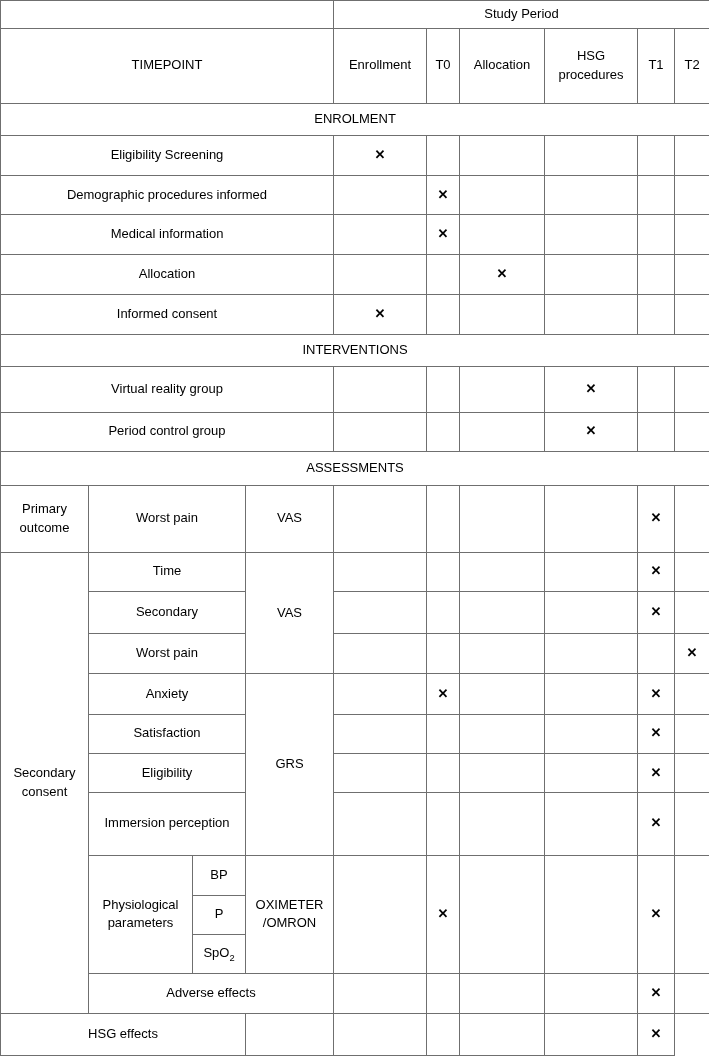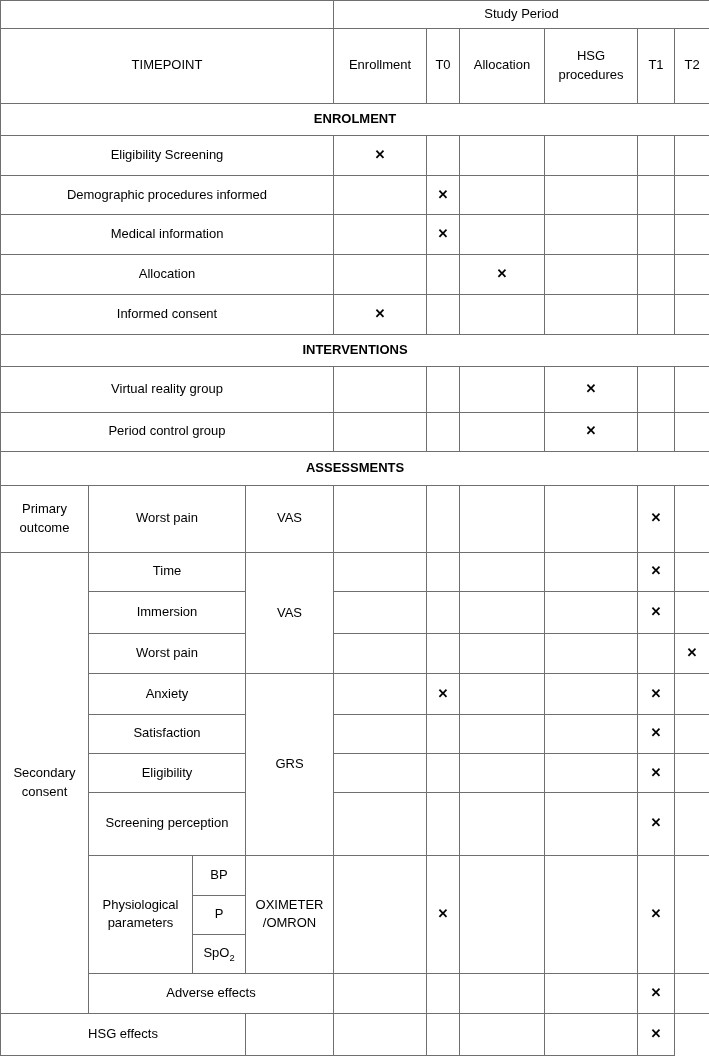--- a/index.html
+++ b/index.html
@@ -47,21 +47,20 @@
   td.hdr-col {
     font-size: 13.5px;
   }
   
   td.section {
     background: #b4c5e4;
     border-color: #b4c5e4;
     text-align: left;
     padding-left: 6px;
     font-size: 14px;
-    font-weight: bold;
   }
   
   td.rowlabel {
     font-size: 13.5px;
   }
   td.group {
     font-size: 13.5px;
   }
   td.mark {
     font-size: 13px;
@@ -197,21 +196,21 @@
       <td class="group" rowspan="3">VAS</td>
       <td></td>
       <td></td>
       <td></td>
       <td></td>
       <td class="mark">✕</td>
       <td></td>
     </tr>
 
     <tr style="height:42px">
-      <td class="rowlabel" colspan="2">Immersion</td>
+      <td class="rowlabel" colspan="2">Secondary</td>
       <td></td>
       <td></td>
       <td></td>
       <td></td>
       <td class="mark">✕</td>
       <td></td>
     </tr>
 
     <tr style="height:40px">
       <td class="rowlabel" colspan="2">Worst pain</td>
@@ -248,21 +247,21 @@
       <td class="rowlabel" colspan="2">Eligibility</td>
       <td></td>
       <td></td>
       <td></td>
       <td></td>
       <td class="mark">✕</td>
       <td></td>
     </tr>
 
     <tr style="height:62px">
-      <td class="rowlabel" colspan="2">Screening perception</td>
+      <td class="rowlabel" colspan="2">Immersion perception</td>
       <td></td>
       <td></td>
       <td></td>
       <td></td>
       <td class="mark">✕</td>
       <td></td>
     </tr>
 
     <tr style="height:40px">
       <td class="rowlabel" rowspan="3">Physiological parameters</td>

